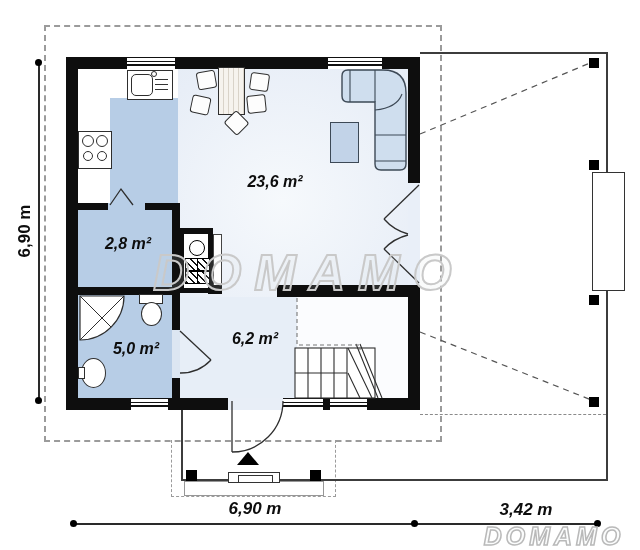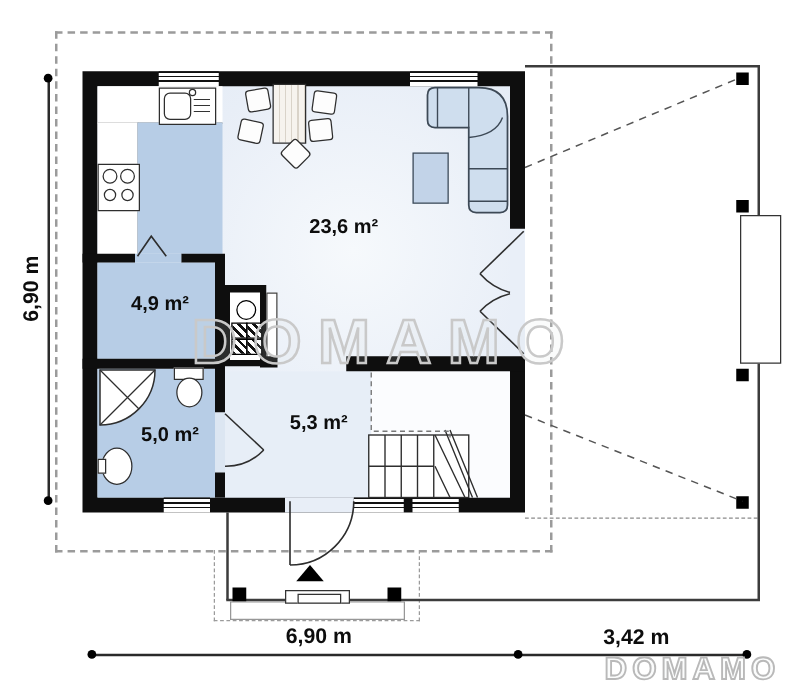--- a/index.html
+++ b/index.html
@@ -30,21 +30,21 @@
   .chair{width:17px;height:16px;border:1.3px solid #2e2e2e;border-radius:3px;background:#fdfdfd;z-index:5;}
   .burner{border:1.3px solid #2e2e2e;border-radius:50%;background:#fff;z-index:6;}
   .hatch{width:11px;height:11px;border:1px solid #000;z-index:6;
          background:repeating-linear-gradient(45deg,#111 0 2px,#fff 2px 5px);}
 
   
   .dimline{background:#2a2a2a;z-index:1;}
   .dot{width:7px;height:7px;border-radius:50%;background:#000;z-index:2;}
   .dimtext{font-size:17px;font-weight:bold;color:#0d0d0d;white-space:nowrap;z-index:8;}
   .roomlabel{font-size:16px;font-weight:bold;color:#0d0d0d;white-space:nowrap;z-index:8;}
-  .center{transform:translate(-50%,-50%);}
+  .center{transform:translate(-50%,-50%);font-style:italic;}
   .centerrot{transform:translate(-50%,-50%) rotate(-90deg);}
 
   
   .wm{z-index:7;font-weight:bold;color:rgba(220,224,230,0.14);
       -webkit-text-stroke:2px #c9c9c9;letter-spacing:13px;font-size:50px;white-space:nowrap;}
   .brand{z-index:7;font-weight:bold;color:rgba(220,224,230,0.1);
       -webkit-text-stroke:1.5px #b9b9b9;letter-spacing:4px;font-size:25px;white-space:nowrap;}
 
   svg.overlay{position:absolute;left:0;top:0;z-index:6;pointer-events:none;}
 </style>
@@ -186,23 +186,23 @@
   <div class="abs dimline" style="left:38px;top:62px;width:2px;height:339px;"></div>
   <div class="abs dot" style="left:35px;top:59px;"></div>
   <div class="abs dot" style="left:35px;top:397px;"></div>
   <div class="abs dimline" style="left:73px;top:523px;width:524px;height:2px;"></div>
   <div class="abs dot" style="left:70px;top:520px;"></div>
   <div class="abs dot" style="left:411px;top:520px;"></div>
   <div class="abs dot" style="left:594px;top:520px;"></div>
 
   <div class="abs dimtext centerrot" style="left:25px;top:231px;">6,90 m</div>
   <div class="abs dimtext center" style="left:255px;top:509px;">6,90 m</div>
-  <div class="abs dimtext center" style="left:509px;top:510px;">3,42 m</div>
+  <div class="abs dimtext center" style="left:526px;top:510px;">3,42 m</div>
 
   <div class="abs roomlabel center" style="left:275px;top:182px;">23,6 m²</div>
-  <div class="abs roomlabel center" style="left:128px;top:244px;">4,9 m²</div>
+  <div class="abs roomlabel center" style="left:128px;top:244px;">2,8 m²</div>
   <div class="abs roomlabel center" style="left:136px;top:349px;">5,0 m²</div>
-  <div class="abs roomlabel center" style="left:255px;top:339px;">5,3 m²</div>
+  <div class="abs roomlabel center" style="left:255px;top:339px;">6,2 m²</div>
 
   <div class="abs wm center" style="left:309px;top:273px;">DOMAMO</div>
   <div class="abs brand center" style="left:554px;top:536px;">DOMAMO</div>
 
 </div>
 
 </body></html>

